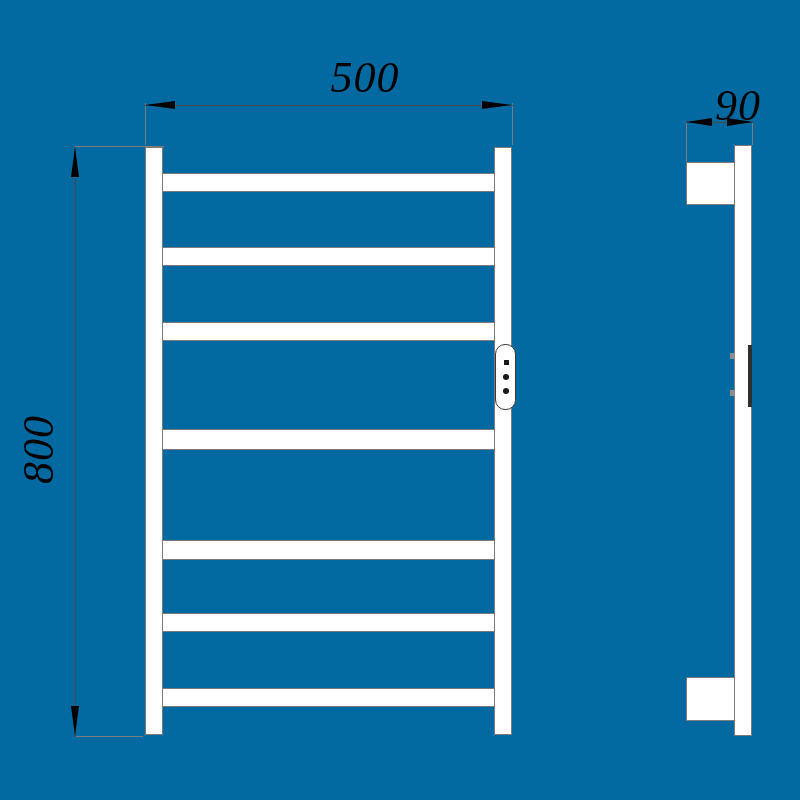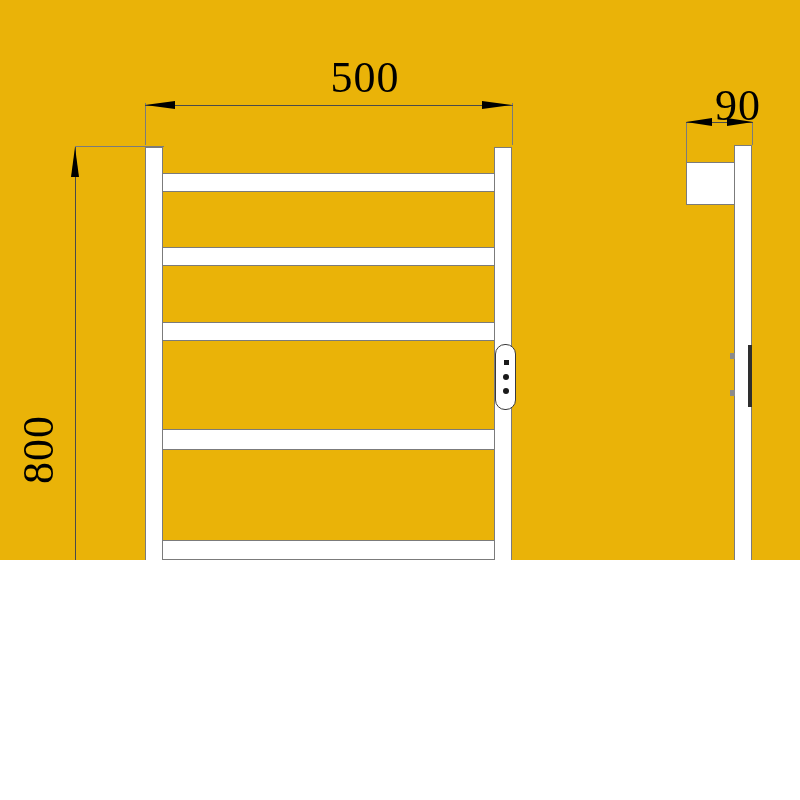--- a/index.html
+++ b/index.html
@@ -1,18 +1,19 @@
 <!DOCTYPE html>
 <html><head>
 <meta charset="utf-8">
 <style>
   html,body{margin:0;padding:0;background:#ffffff;}
   #canvas{
-    position:relative;width:800px;height:560px;background:#eab308;overflow:hidden;
+    position:relative;width:800px;height:800px;background:#0369a1;overflow:hidden;
     font-family:"Liberation Serif", serif;
+    font-style:italic;
   }
   .abs{position:absolute;}
   .line{position:absolute;background:#7b7b7b;}
   .dimline{position:absolute;background:#4a4a4a;}
   .outline{position:absolute;border:1px solid #7b7b7b;background:#ffffff;box-sizing:border-box;}
   .rung{position:absolute;left:163px;width:331px;border-top:1px solid #7b7b7b;border-bottom:1px solid #7b7b7b;background:#ffffff;box-sizing:border-box;height:19px;}
   .cap{position:absolute;background:#5f5f5f;height:2px;}
   .arrow{position:absolute;width:0;height:0;}
   .dimtext{position:absolute;color:#000;font-size:44px;line-height:1;text-align:center;letter-spacing:1px;}
   .btn-dot{position:absolute;width:6px;height:6px;border-radius:50%;background:#1a1a1a;}

